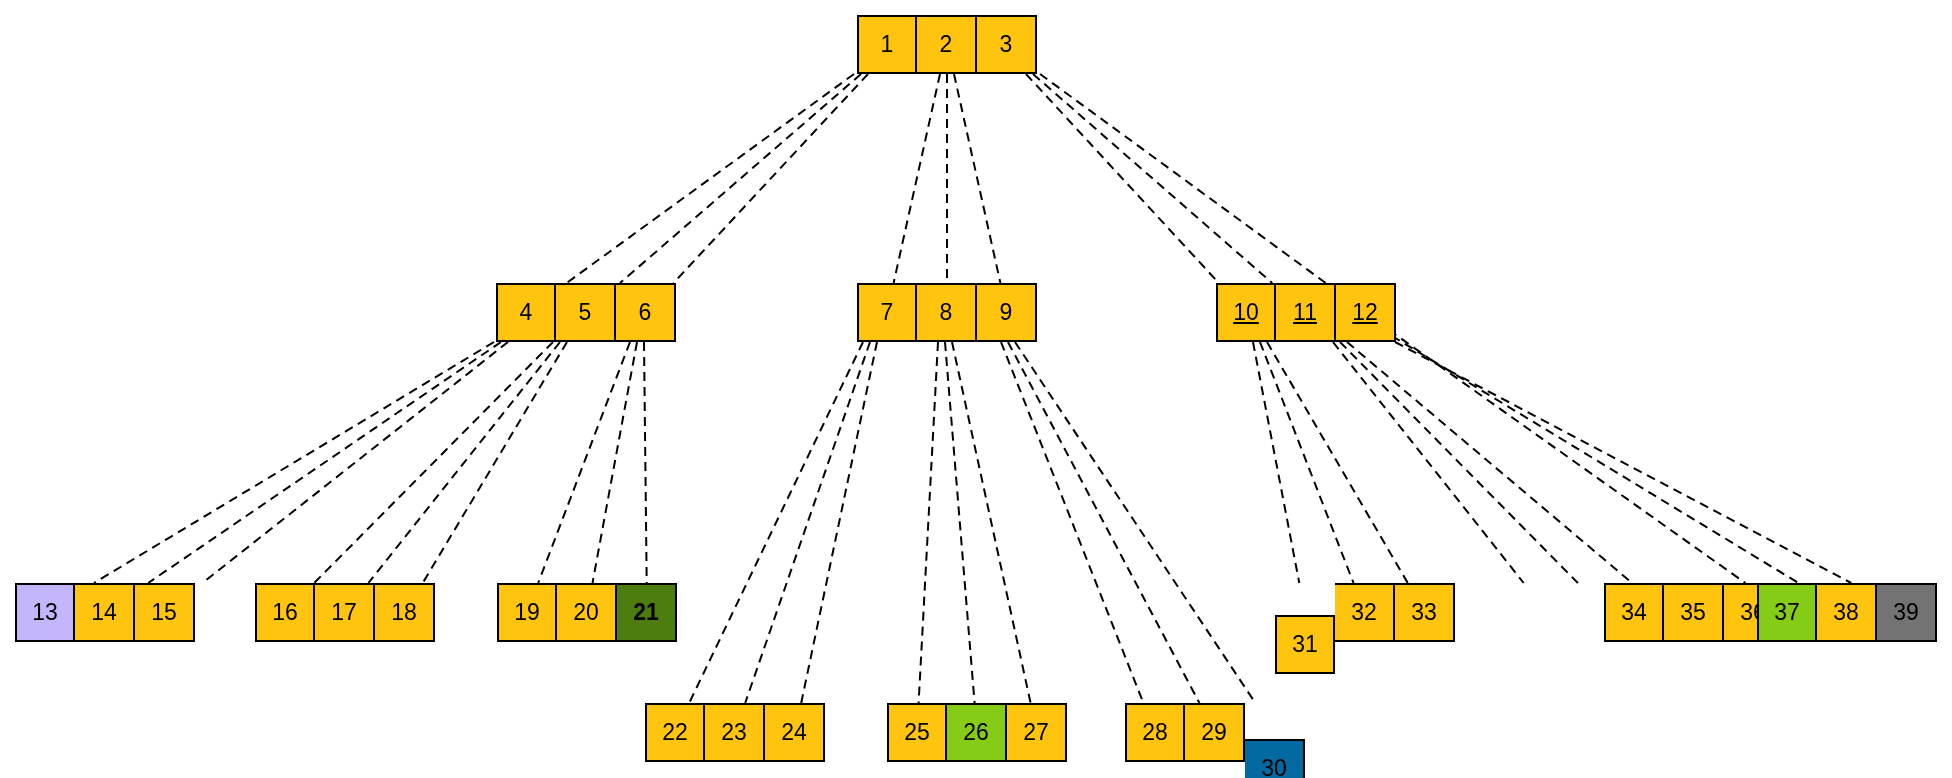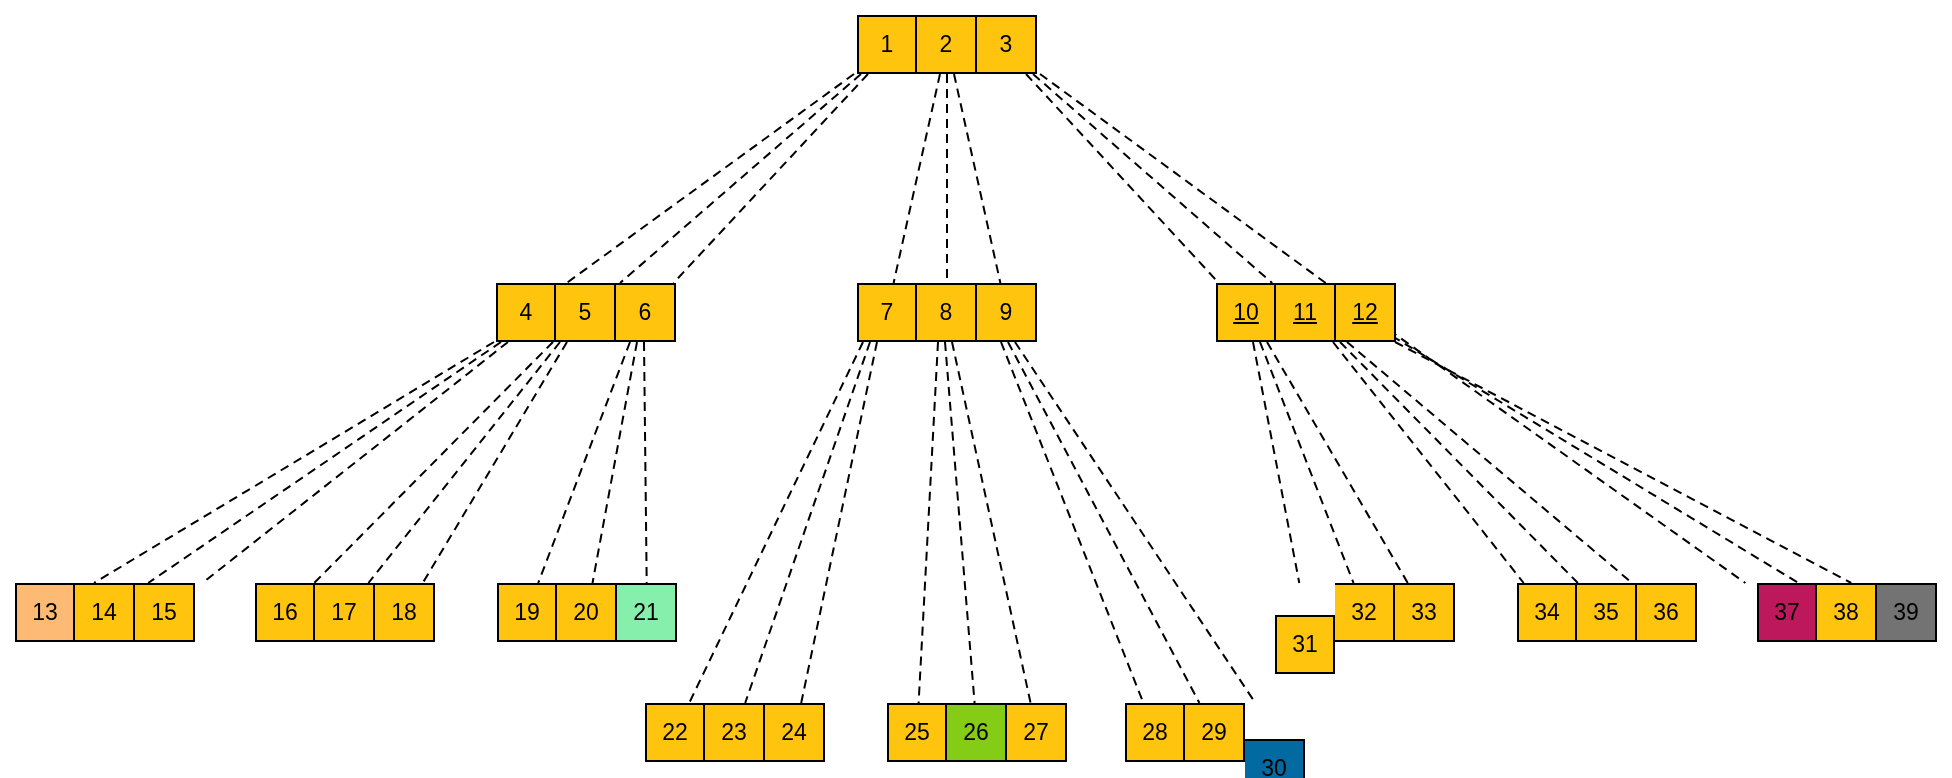--- a/index.html
+++ b/index.html
@@ -109,33 +109,33 @@
         <div class="tree-cell" style="background: rgb(255, 196, 14); border-color: rgb(0, 0, 0);">7</div>
         <div class="tree-cell" style="background: rgb(255, 196, 14); border-color: rgb(0, 0, 0);">8</div>
         <div class="tree-cell" style="background: rgb(255, 196, 14); border-color: rgb(0, 0, 0);">9</div>
       </div>
       <div class="tree-node" style="left: 1216px; top: 283px; text-decoration: underline;">
         <div class="tree-cell" style="background: rgb(255, 196, 14); border-color: rgb(0, 0, 0);">10</div>
         <div class="tree-cell" style="background: rgb(255, 196, 14); border-color: rgb(0, 0, 0);">11</div>
         <div class="tree-cell" style="background: rgb(255, 196, 14); border-color: rgb(0, 0, 0);">12</div>
       </div>
       <div class="tree-node" style="left: 15px; top: 583px;">
-        <div class="tree-cell" style="background: #fdba74; border-color: rgb(0, 0, 0);">13</div>
+        <div class="tree-cell" style="background: #c4b5fd; border-color: rgb(0, 0, 0);">13</div>
         <div class="tree-cell" style="background: rgb(255, 196, 14); border-color: rgb(0, 0, 0);">14</div>
         <div class="tree-cell" style="background: rgb(255, 196, 14); border-color: rgb(0, 0, 0);">15</div>
       </div>
       <div class="tree-node" style="left: 255px; top: 583px;">
         <div class="tree-cell" style="background: rgb(255, 196, 14); border-color: rgb(0, 0, 0);">16</div>
         <div class="tree-cell" style="background: rgb(255, 196, 14); border-color: rgb(0, 0, 0);">17</div>
         <div class="tree-cell" style="background: rgb(255, 196, 14); border-color: rgb(0, 0, 0);">18</div>
       </div>
       <div class="tree-node" style="left: 497px; top: 583px;">
         <div class="tree-cell" style="background: rgb(255, 196, 14); border-color: rgb(0, 0, 0);">19</div>
         <div class="tree-cell" style="background: rgb(255, 196, 14); border-color: rgb(0, 0, 0);">20</div>
-        <div class="tree-cell" style="background: #86efac; border-color: rgb(0, 0, 0);">21</div>
+        <div class="tree-cell" style="background: #4d7c0f; border-color: rgb(0, 0, 0); font-weight: bold;">21</div>
       </div>
       <div class="tree-node" style="left: 645px; top: 703px;">
         <div class="tree-cell" style="background: rgb(255, 196, 14); border-color: rgb(0, 0, 0);">22</div>
         <div class="tree-cell" style="background: rgb(255, 196, 14); border-color: rgb(0, 0, 0);">23</div>
         <div class="tree-cell" style="background: rgb(255, 196, 14); border-color: rgb(0, 0, 0);">24</div>
       </div>
       <div class="tree-node" style="left: 887px; top: 703px;">
         <div class="tree-cell" style="background: rgb(255, 196, 14); border-color: rgb(0, 0, 0);">25</div>
         <div class="tree-cell" style="background: #84cc16; border-color: rgb(0, 0, 0);">26</div>
         <div class="tree-cell" style="background: rgb(255, 196, 14); border-color: rgb(0, 0, 0);">27</div>
@@ -143,24 +143,24 @@
       <div class="tree-node" style="left: 1125px; top: 703px;">
         <div class="tree-cell" style="background: rgb(255, 196, 14); border-color: rgb(0, 0, 0);">28</div>
         <div class="tree-cell" style="background: rgb(255, 196, 14); border-color: rgb(0, 0, 0);">29</div>
         <div class="tree-cell" style="background: #0369a1; border-color: rgb(0, 0, 0); margin-top: 36px;">30</div>
       </div>
       <div class="tree-node" style="left: 1275px; top: 583px;">
         <div class="tree-cell" style="background: rgb(255, 196, 14); border-color: rgb(0, 0, 0); margin-top: 32px;">31</div>
         <div class="tree-cell" style="background: rgb(255, 196, 14); border-color: rgb(0, 0, 0);">32</div>
         <div class="tree-cell" style="background: rgb(255, 196, 14); border-color: rgb(0, 0, 0);">33</div>
       </div>
-      <div class="tree-node" style="left: 1517px; top: 583px;">
+      <div class="tree-node" style="left: 1604px; top: 583px;">
         <div class="tree-cell" style="background: rgb(255, 196, 14); border-color: rgb(0, 0, 0);">34</div>
         <div class="tree-cell" style="background: rgb(255, 196, 14); border-color: rgb(0, 0, 0);">35</div>
         <div class="tree-cell" style="background: rgb(255, 196, 14); border-color: rgb(0, 0, 0);">36</div>
       </div>
       <div class="tree-node" style="left: 1757px; top: 583px;">
-        <div class="tree-cell" style="background: #be185d; border-color: rgb(0, 0, 0);">37</div>
+        <div class="tree-cell" style="background: #84cc16; border-color: rgb(0, 0, 0);">37</div>
         <div class="tree-cell" style="background: rgb(255, 196, 14); border-color: rgb(0, 0, 0);">38</div>
         <div class="tree-cell" style="background: #737373; border-color: rgb(0, 0, 0);">39</div>
       </div>
     </div>
 </div>
 
 </body></html>

